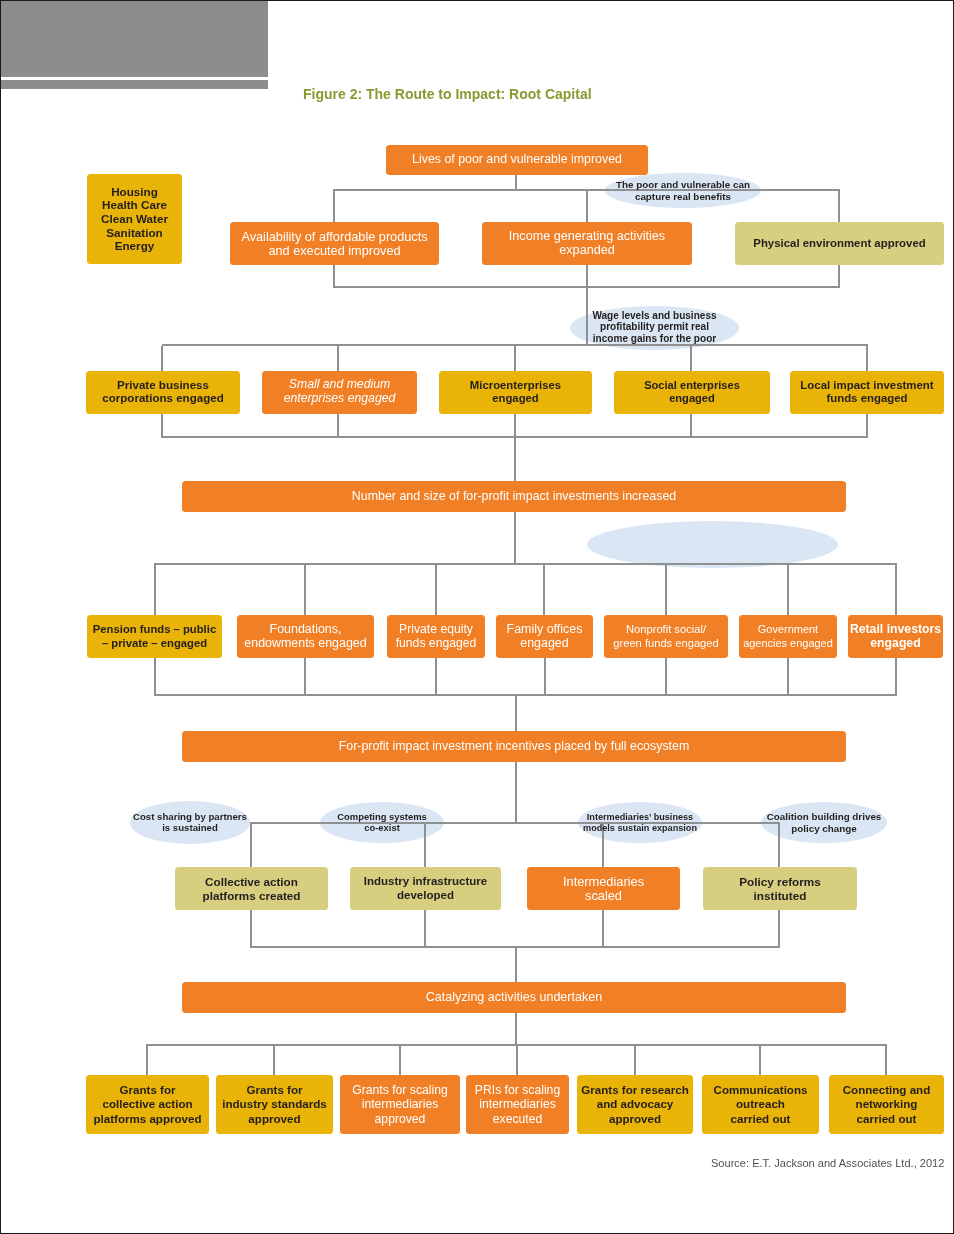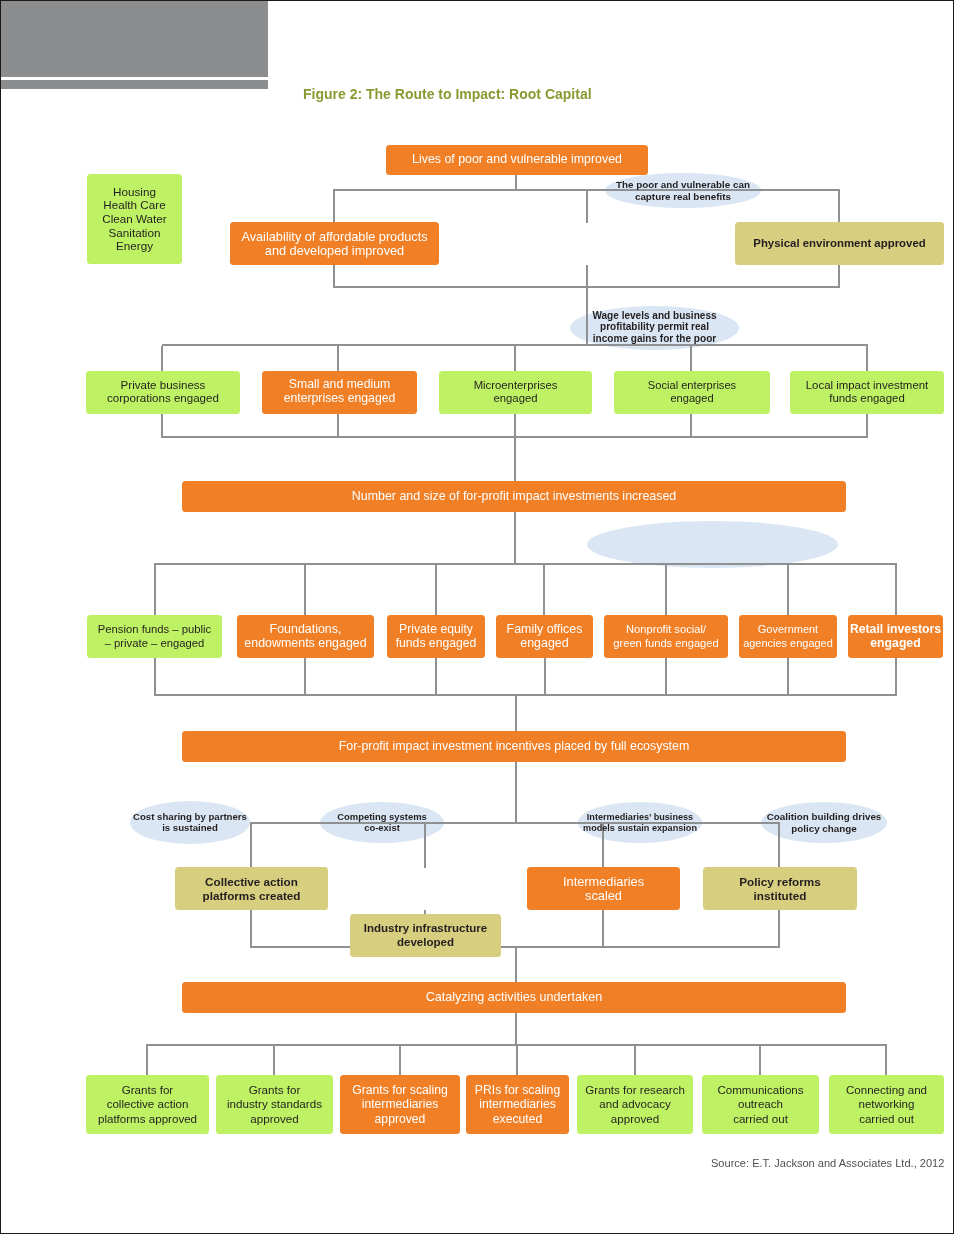--- a/index.html
+++ b/index.html
@@ -6,21 +6,21 @@
   html,body{margin:0;padding:0;background:#ffffff;}
   body{width:954px;height:1234px;font-family:"Liberation Sans",sans-serif;overflow:hidden;}
   #page{position:relative;width:954px;height:1234px;box-sizing:border-box;border:1px solid #1a1a1a;background:#fff;overflow:hidden;}
   .layer{position:absolute;left:0;top:0;width:952px;height:1232px;}
   .photo{position:absolute;background:#8c8d8f;}
   .fig-title{position:absolute;left:302px;top:85px;color:#8a9a33;font-weight:700;font-size:14px;white-space:nowrap;line-height:16px;}
   .src{position:absolute;left:710px;top:1156px;color:#4f5052;font-size:11.05px;white-space:nowrap;line-height:13px;}
   .ln{position:absolute;background:#8e9092;}
   .node{position:absolute;box-sizing:border-box;border-radius:3.5px;display:flex;align-items:center;justify-content:center;text-align:center;white-space:pre;}
   .s-orange{background:#f07f26;color:#ffffff;font-weight:400;}
-  .s-khaki_light{background:#bef264;color:#231f20;font-weight:400;}
+  .s-khaki_light{background:#eab308;color:#231f20;font-weight:700;}
   .s-khaki_dark{background:#d8ce7f;color:#231f20;font-weight:700;}
   .ell-bg{position:absolute;background:#dae6f3;border-radius:50%;}
   .ell-tx{position:absolute;display:flex;align-items:center;justify-content:center;text-align:center;white-space:pre;color:#231f20;font-weight:700;}
 </style>
 </head>
 <body>
 
 <div id="page">
   <div class="photo" style="left:0px;top:0px;width:267px;height:76px;"></div>
   <div class="photo" style="left:0px;top:79px;width:267px;height:9px;"></div>
@@ -112,25 +112,27 @@
 policy change</div>
     </div>
   <div class="layer" id="layer-nodes">
       <div class="node s-orange" style="left: 385px; top: 128px; width: 262px; height: 30px; font-size: 12.39px; line-height: 1.1; margin-top: 16px;">Lives of poor and vulnerable improved</div>
       <div class="node s-khaki_light" style="left: 86px; top: 172.8px; width: 95px; height: 90px; font-size: 11.68px; line-height: 1.175;">Housing
 Health Care
 Clean Water
 Sanitation
 Energy</div>
       <div class="node s-orange" style="left: 229px; top: 221px; width: 209px; height: 43px; font-size: 12.73px; line-height: 1.1;">Availability of affordable products
-and developed improved</div>
+and executed improved</div>
+      <div class="node s-orange" style="left: 481px; top: 221px; width: 210px; height: 43px; font-size: 12.61px; line-height: 1.1;">Income generating activities
+expanded</div>
       <div class="node s-khaki_dark" style="left: 734px; top: 221px; width: 209px; height: 43px; font-size: 11.42px; line-height: 1.1;">Physical environment approved</div>
       <div class="node s-khaki_light" style="left: 85px; top: 369.5px; width: 154px; height: 43px; font-size: 11.57px; line-height: 1.14;">Private business
 corporations engaged</div>
-      <div class="node s-orange" style="left: 261px; top: 369.5px; width: 155px; height: 43px; font-size: 12.25px; line-height: 1.14;">Small and medium
+      <div class="node s-orange" style="left: 261px; top: 369.5px; width: 155px; height: 43px; font-size: 12.25px; line-height: 1.14; font-style: italic;">Small and medium
 enterprises engaged</div>
       <div class="node s-khaki_light" style="left: 438px; top: 369.5px; width: 153px; height: 43px; font-size: 11.33px; line-height: 1.14;">Microenterprises
 engaged</div>
       <div class="node s-khaki_light" style="left: 613px; top: 369.5px; width: 156px; height: 43px; font-size: 11.12px; line-height: 1.14;">Social enterprises
 engaged</div>
       <div class="node s-khaki_light" style="left: 789px; top: 369.5px; width: 154px; height: 43px; font-size: 11.43px; line-height: 1.14;">Local impact investment
 funds engaged</div>
       <div class="node s-orange" style="left: 181px; top: 480px; width: 664px; height: 31px; font-size: 12.43px; line-height: 1.1;">Number and size of for-profit impact investments increased</div>
       <div class="node s-khaki_light" style="left: 86px; top: 614px; width: 135px; height: 43px; font-size: 11.27px; line-height: 1.22;">Pension funds – public
 – private – engaged</div>
@@ -142,21 +144,21 @@
 engaged</div>
       <div class="node s-orange" style="left: 603px; top: 614px; width: 124px; height: 43px; font-size: 11.17px; line-height: 1.24;">Nonprofit social/
 green funds engaged</div>
       <div class="node s-orange" style="left: 738px; top: 614px; width: 98px; height: 43px; font-size: 10.97px; line-height: 1.26;">Government
 agencies engaged</div>
       <div class="node s-orange" style="left: 847px; top: 614px; width: 95px; height: 43px; font-size: 12.25px; line-height: 1.13; font-weight: bold;">Retail investors
 engaged</div>
       <div class="node s-orange" style="left: 181px; top: 730px; width: 664px; height: 31px; font-size: 12.4px; line-height: 1.1;">For-profit impact investment incentives placed by full ecosystem</div>
       <div class="node s-khaki_dark" style="left: 174px; top: 866px; width: 153px; height: 43px; font-size: 11.68px; line-height: 1.19;">Collective action
 platforms created</div>
-      <div class="node s-khaki_dark" style="left: 349px; top: 866px; width: 151px; height: 43px; font-size: 11.53px; line-height: 1.2; margin-top: 47px;">Industry infrastructure
+      <div class="node s-khaki_dark" style="left: 349px; top: 866px; width: 151px; height: 43px; font-size: 11.53px; line-height: 1.2;">Industry infrastructure
 developed</div>
       <div class="node s-orange" style="left: 526px; top: 866px; width: 153px; height: 43px; font-size: 12.81px; line-height: 1.08;">Intermediaries
 scaled</div>
       <div class="node s-khaki_dark" style="left: 702px; top: 866px; width: 154px; height: 43px; font-size: 11.74px; line-height: 1.18;">Policy reforms
 instituted</div>
       <div class="node s-orange" style="left: 181px; top: 981px; width: 664px; height: 31px; font-size: 12.55px; line-height: 1.1;">Catalyzing activities undertaken</div>
       <div class="node s-khaki_light" style="left: 85px; top: 1074px; width: 123px; height: 59px; font-size: 11.58px; line-height: 1.25;">Grants for
 collective action
 platforms approved</div>
       <div class="node s-khaki_light" style="left: 215px; top: 1074px; width: 117px; height: 59px; font-size: 11.63px; line-height: 1.25;">Grants for

